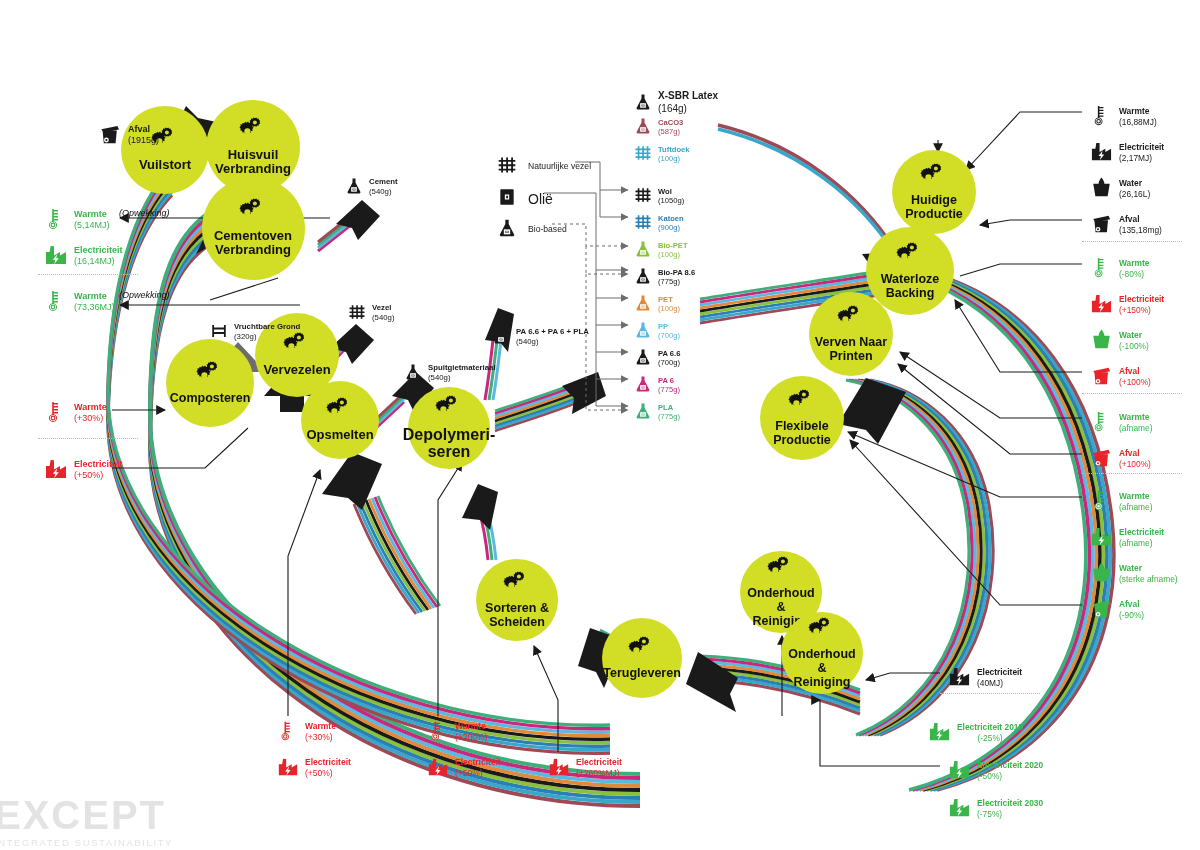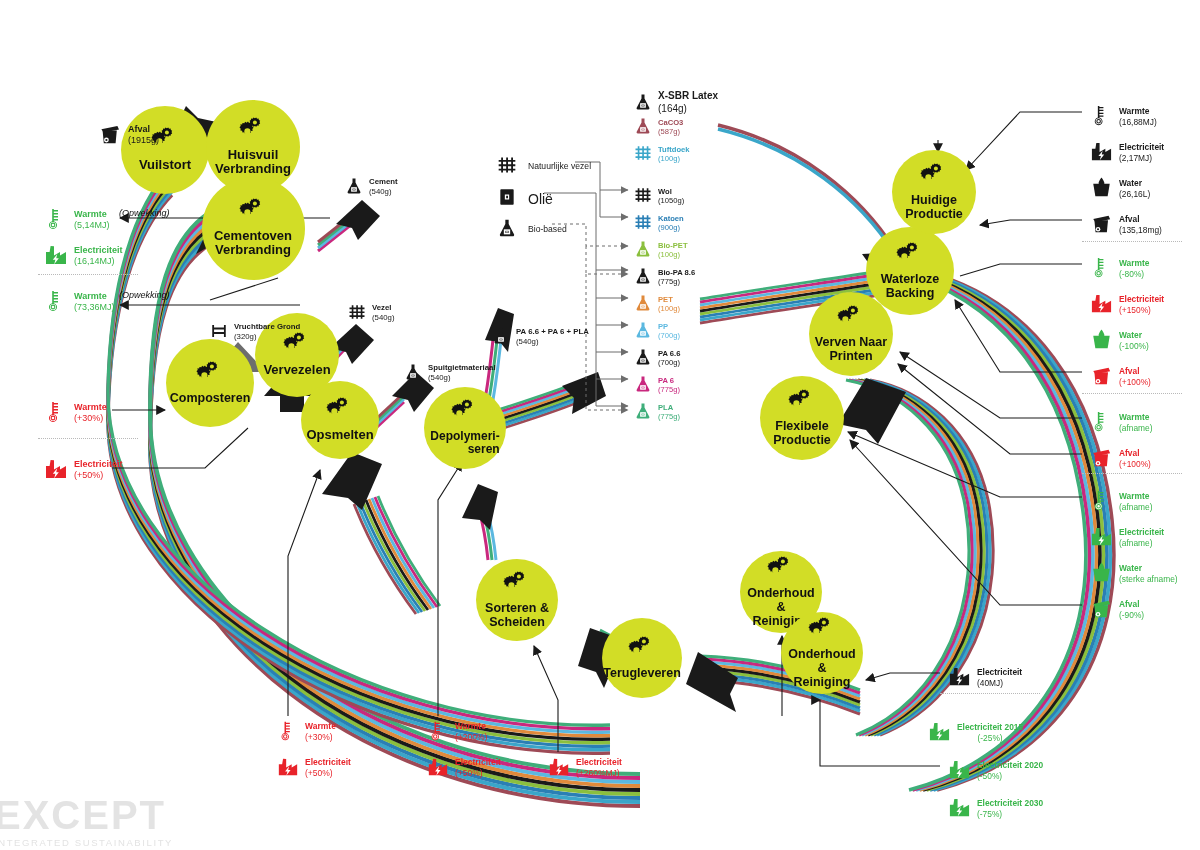--- a/index.html
+++ b/index.html
@@ -360,21 +360,21 @@
       </div>
       <div class="node" style="left: 301px; top: 381px; width: 78px; height: 78px; font-size: 13px;">
         <span class="gears"><svg width="30" height="24" viewBox="0 0 30 24" fill="#111">
             <path d="M10.4 7.2l.5-2.2 2.4.4.9-1.9 2 1.3 1.7-1.5 1.4 1.9 2.2-.6.4 2.3 2.2.5-.7 2.2 1.7 1.6-1.7 1.6.7 2.2-2.2.5-.4 2.3-2.2-.6-1.4 1.9-1.7-1.5-2 1.3-.9-1.9-2.4.4-.5-2.2-2.2-.6.4-2.2-1.6-1.7 1.6-1.7-.4-2.2z" transform="translate(-4,2) scale(.78)"></path>
             <circle cx="9.4" cy="14.4" r="3.1" fill="#d2dd26"></circle>
             <path d="M19.6 1.4l1.6-.9 1 1.4 1.8-.2.2 1.8 1.6.8-.8 1.6.8 1.6-1.6.8-.2 1.8-1.8-.2-1 1.4-1.6-.9-1.6.9-1-1.4-1.8.2-.2-1.8-1.6-.8.8-1.6-.8-1.6 1.6-.8.2-1.8 1.8.2 1-1.4z" transform="translate(0,0) scale(.86)"></path>
             <circle cx="16.9" cy="5.4" r="2" fill="#d2dd26"></circle>
           </svg></span>
         <span class="nlabel" style="white-space: pre-line;">Opsmelten</span>
       </div>
-      <div class="node" style="left: 424px; top: 387px; width: 82px; height: 82px; font-size: 12px; text-align: right;">
+      <div class="node" style="left: 408px; top: 387px; width: 82px; height: 82px; font-size: 16px;">
         <span class="gears"><svg width="30" height="24" viewBox="0 0 30 24" fill="#111">
             <path d="M10.4 7.2l.5-2.2 2.4.4.9-1.9 2 1.3 1.7-1.5 1.4 1.9 2.2-.6.4 2.3 2.2.5-.7 2.2 1.7 1.6-1.7 1.6.7 2.2-2.2.5-.4 2.3-2.2-.6-1.4 1.9-1.7-1.5-2 1.3-.9-1.9-2.4.4-.5-2.2-2.2-.6.4-2.2-1.6-1.7 1.6-1.7-.4-2.2z" transform="translate(-4,2) scale(.78)"></path>
             <circle cx="9.4" cy="14.4" r="3.1" fill="#d2dd26"></circle>
             <path d="M19.6 1.4l1.6-.9 1 1.4 1.8-.2.2 1.8 1.6.8-.8 1.6.8 1.6-1.6.8-.2 1.8-1.8-.2-1 1.4-1.6-.9-1.6.9-1-1.4-1.8.2-.2-1.8-1.6-.8.8-1.6-.8-1.6 1.6-.8.2-1.8 1.8.2 1-1.4z" transform="translate(0,0) scale(.86)"></path>
             <circle cx="16.9" cy="5.4" r="2" fill="#d2dd26"></circle>
           </svg></span>
         <span class="nlabel" style="white-space: pre-line;">Depolymeri-
 seren</span>
       </div>
       <div class="node" style="left: 476px; top: 559px; width: 82px; height: 82px; font-size: 12.5px;">

